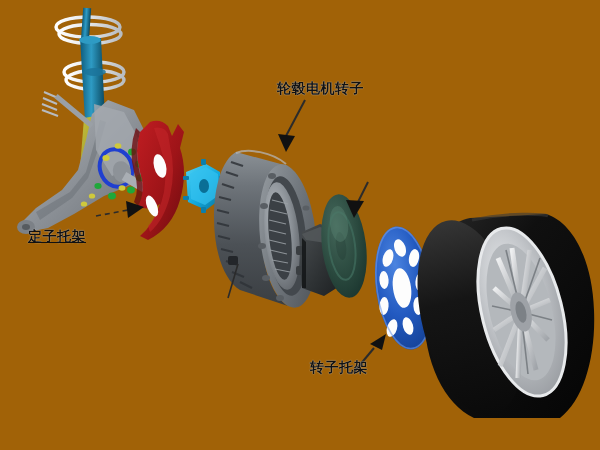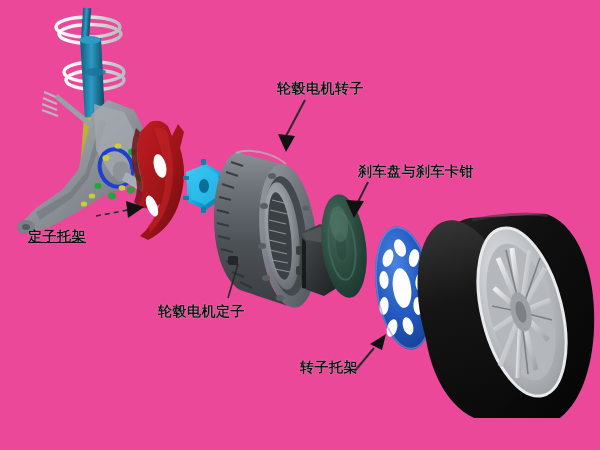--- a/index.html
+++ b/index.html
@@ -7,21 +7,21 @@
     padding: 0;
     background: #ffffff;
   }
   body {
     font-family: "DejaVu Sans", "Liberation Sans", sans-serif;
   }
   #stage {
     position: relative;
     width: 600px;
     height: 450px;
-    background: #ec4899;
+    background: #a16207;
     overflow: hidden;
   }
   #art {
     position: absolute;
     left: 0;
     top: 0;
     width: 600px;
     height: 450px;
   }
   .label {
@@ -31,21 +31,21 @@
     font-size: 14px;
     letter-spacing: 0.5px;
     white-space: nowrap;
     font-family: "DejaVu Sans", "Liberation Sans", sans-serif;
     text-shadow: 0 0 1px rgba(255,255,255,0.9);
   }
   .lbl-rotor      { left: 277px; top: 80px; }
   .lbl-brake      { left: 358px; top: 163px; }
   .lbl-stator-brk { left: 28px;  top: 228px; text-decoration: underline; }
   .lbl-stator     { left: 158px; top: 303px; }
-  .lbl-rotorbrk   { left: 300px; top: 359px; }
+  .lbl-rotorbrk   { left: 310px; top: 359px; }
 </style>
 </head>
 <body>
 
 <div id="stage">
 
   <svg id="art" viewBox="0 0 600 450">
     <defs>
 
       <linearGradient id="gStrutBlue" x1="0" y1="0" x2="1" y2="0">
@@ -362,21 +362,19 @@
 
       <g>
         <line x1="354" y1="372" x2="374" y2="348" stroke="#2b2b2b" stroke-width="2"></line>
         <polygon points="386,334 370,344 382,350" fill="#111111"></polygon>
       </g>
     </g>
   </svg>
 
   <div class="label lbl-rotor">轮毂电机转子</div>
 
-  <div class="label lbl-brake">刹车盘与刹车卡钳</div>
 
   <div class="label lbl-stator-brk">定子托架</div>
 
-  <div class="label lbl-stator">轮毂电机定子</div>
 
   <div class="label lbl-rotorbrk">转子托架</div>
 
 </div>
 
 </body></html>

